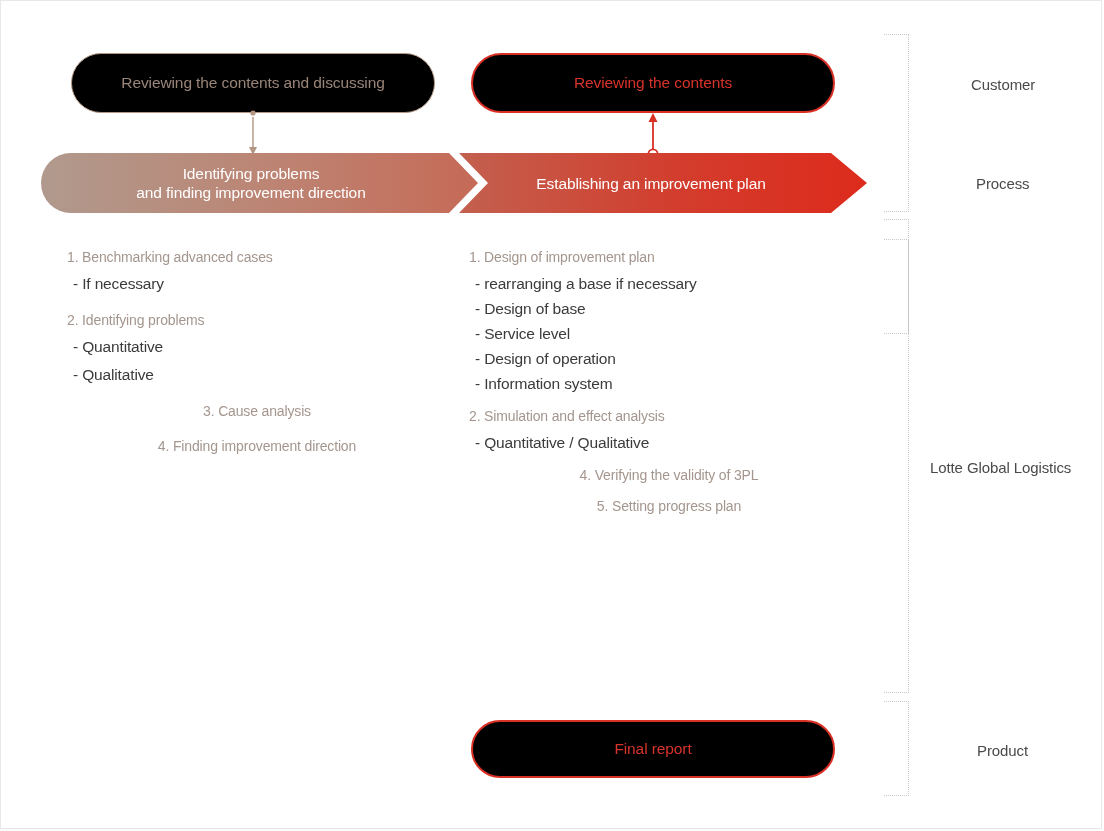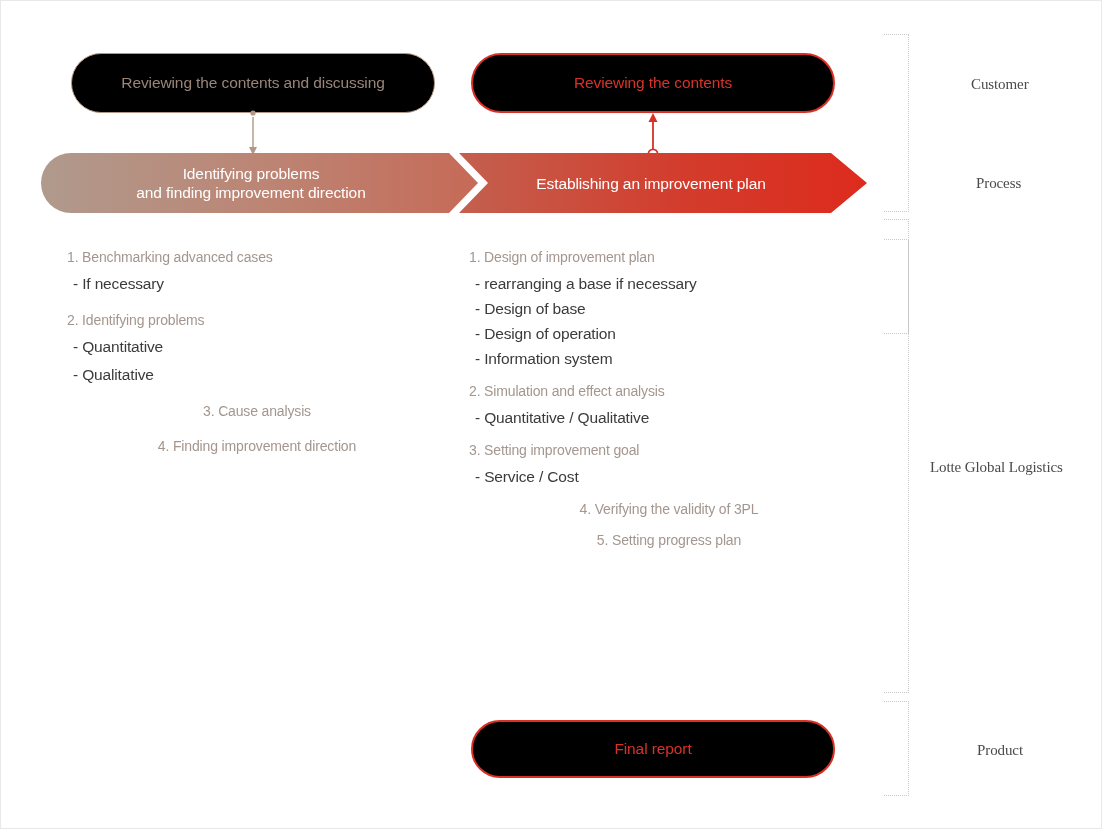--- a/index.html
+++ b/index.html
@@ -118,21 +118,20 @@
   #bracket-process { left:883px; top:218px; height:115px; }
   #bracket-lotte   { left:883px; top:238px; height:454px; }
   #bracket-product { left:883px; top:700px; height:95px; }
 
   .side-label{
     position:absolute;
     color:#4a4a4a;
     font-size:15px;
     letter-spacing:-0.1px;
     white-space:nowrap;
-    font-family:Liberation Serif, serif;
   }
   #label-customer{ left:970px;  top:75px;  }
   #label-process { left:975px;  top:174px; }
   #label-lotte   { left:929px;  top:458px; }
   #label-product { left:976px;  top:741px; }
 </style>
 </head>
 <body>
 
 <div id="canvas">
@@ -202,30 +201,27 @@
       <div class="grp no-sub">
         <div class="item-head">4. Finding improvement direction</div>
       </div>
     </div>
 
   <div id="col-right" class="col">
       <div class="grp">
         <div class="item-head">1. Design of improvement plan</div>
         <div class="item-sub">- rearranging a base if necessary</div>
         <div class="item-sub">- Design of base</div>
+        <div class="item-sub">- Service level</div>
         <div class="item-sub">- Design of operation</div>
         <div class="item-sub">- Information system</div>
       </div>
       <div class="grp">
         <div class="item-head">2. Simulation and effect analysis</div>
         <div class="item-sub">- Quantitative / Qualitative</div>
-      </div>
-      <div class="grp">
-        <div class="item-head">3. Setting improvement goal</div>
-        <div class="item-sub">- Service / Cost</div>
       </div>
       <div class="grp no-sub">
         <div class="item-head">4. Verifying the validity of  3PL</div>
       </div>
       <div class="grp no-sub">
         <div class="item-head">5. Setting progress plan</div>
       </div>
     </div>
 
   <div id="pill-final-report" class="pill pill-red">

